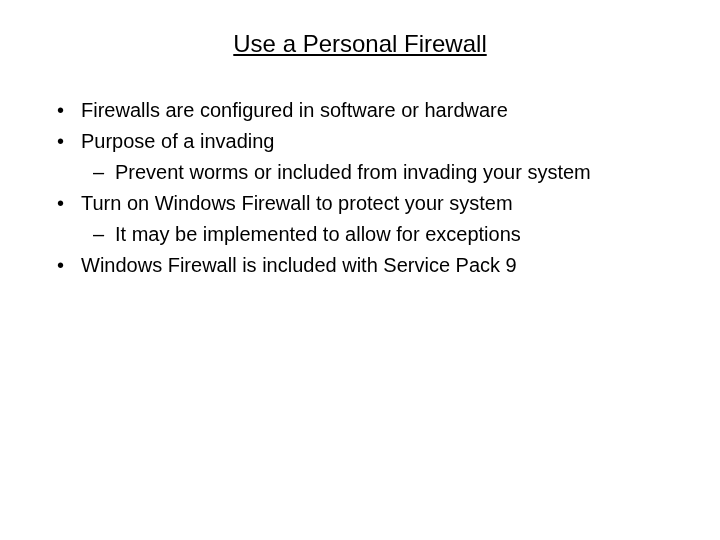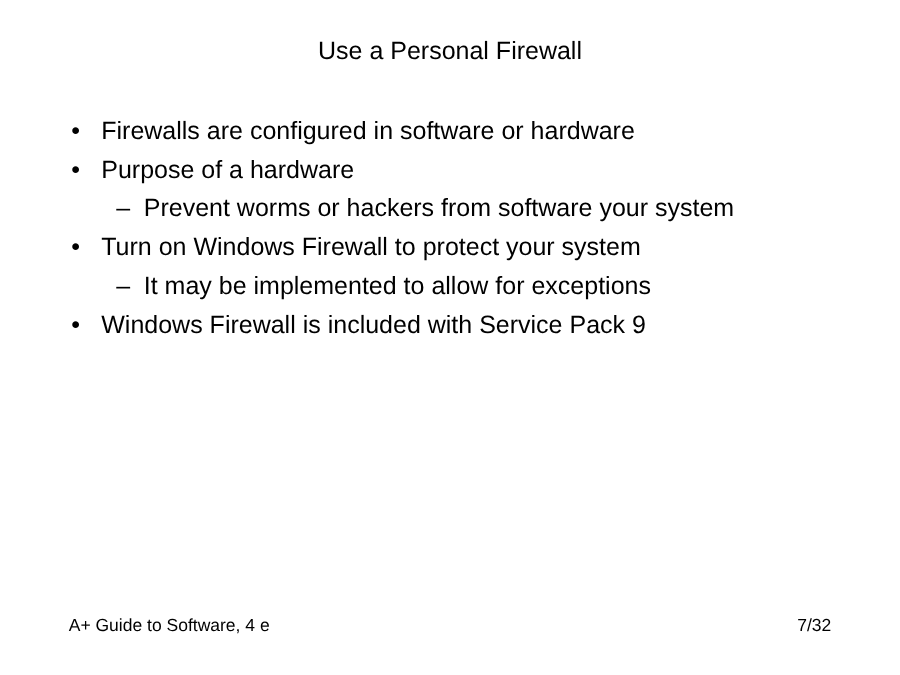--- a/index.html
+++ b/index.html
@@ -16,25 +16,26 @@
       position: relative;
       padding: 0;
     }
     .slide {
       width: 100%;
       height: 100%;
       padding: 30px 55px 0 55px;
       position: relative;
     }
     .title {
-      font-size: 20px;
+      font-size: 24px;
       font-weight: normal;
       text-align: center;
       margin-bottom: 38px;
       margin-top: 0;
+      text-decoration: underline;
     }
     .content {
       font-size: 20px;
       line-height: 1.45;
     }
     .bullet-l1 {
       display: flex;
       align-items: flex-start;
       margin-bottom: 2px;
     }
@@ -79,42 +80,38 @@
 
   <div class="content">
 
     <div class="bullet-l1">
       <span class="bullet-l1-marker">•</span>
       <span class="bullet-l1-text">Firewalls are configured in software or hardware</span>
     </div>
 
     <div class="bullet-l1">
       <span class="bullet-l1-marker">•</span>
-      <span class="bullet-l1-text">Purpose of a hardware</span>
+      <span class="bullet-l1-text">Purpose of a invading</span>
     </div>
 
     <div class="bullet-l2">
       <span class="bullet-l2-marker">–</span>
-      <span class="bullet-l2-text">Prevent worms or hackers from software your system</span>
+      <span class="bullet-l2-text">Prevent worms or included from invading your system</span>
     </div>
 
     <div class="bullet-l1">
       <span class="bullet-l1-marker">•</span>
       <span class="bullet-l1-text">Turn on Windows Firewall to protect your system</span>
     </div>
 
     <div class="bullet-l2">
       <span class="bullet-l2-marker">–</span>
       <span class="bullet-l2-text">It may be implemented to allow for exceptions</span>
     </div>
 
     <div class="bullet-l1">
       <span class="bullet-l1-marker">•</span>
       <span class="bullet-l1-text">Windows Firewall is included with Service Pack 9</span>
     </div>
 
   </div>
 
-  <div class="footer">
-    <span>A+ Guide to Software, 4 e</span>
-    <span>7/32</span>
-  </div>
 </div>
 
 </body></html>

